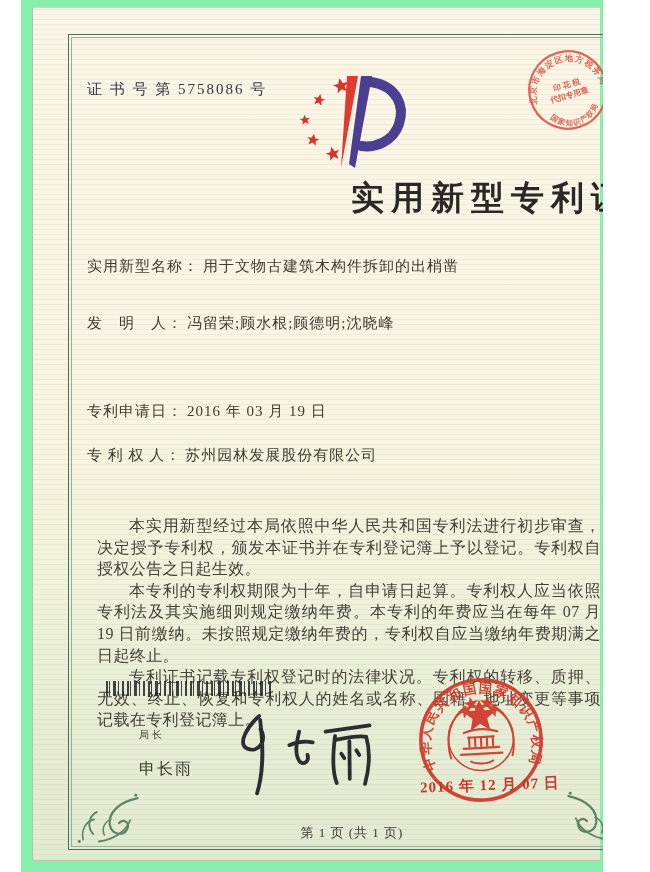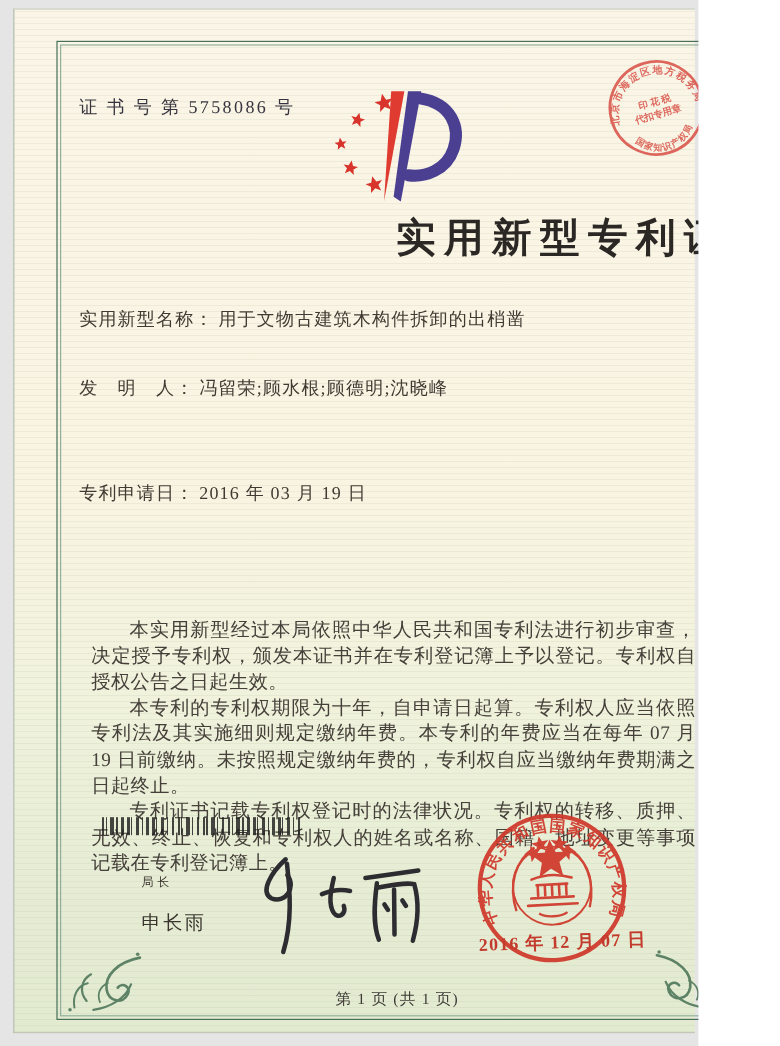--- a/index.html
+++ b/index.html
@@ -1,17 +1,17 @@
 <!DOCTYPE html>
 <html><head>
 <meta charset="utf-8">
 <style>
   html,body{margin:0;padding:0;background:#ffffff;}
-  .scan{position:relative;width:582px;height:872px;background:#e5e5e5;overflow:hidden;
-        font-family:"Liberation Serif","DejaVu Serif",serif;}
+  .scan{position:relative;width:582px;height:872px;background:#86efac;overflow:hidden;
+        font-family:"Liberation Serif","DejaVu Serif",serif;margin-left:21px;}
   
   .page{position:absolute;left:11px;top:7px;right:3px;bottom:11px;
         background:
           repeating-linear-gradient(0deg, rgba(126,158,118,0.10) 0 1px, rgba(255,255,255,0) 1px 5px),
           linear-gradient(180deg,#faf5e6 0%,#f9f4e2 48%,#f0f2dc 68%,#e5ecd3 88%,#e2ead0 100%);
         border-left:1px solid #b6c0ad;border-top:1px solid #cdd2c3;border-bottom:1px solid #c2c8b6;}
   
   .frame{position:absolute;left:47px;top:34px;width:566px;height:814px;
          border:1.6px solid #47705a;pointer-events:none;}
   .frame::before{content:"";position:absolute;inset:2px;border:1px solid #93af9b;}
@@ -112,20 +112,23 @@
 
   <div class="abs row" style="top:257px">
     <span class="lbl">实用新型名称：</span><span class="val">用于文物古建筑木构件拆卸的出梢凿</span>
   </div>
   <div class="abs row" style="top:314px">
     <span class="lbl">发　明　人：</span><span class="val">冯留荣;顾水根;顾德明;沈晓峰</span>
   </div>
   <div class="abs row" style="top:402px">
     <span class="lbl">专利申请日：</span><span class="val">2016 年 03 月 19 日</span>
   </div>
+  <div class="abs row" style="top:446px">
+    <span class="lbl">专 利 权 人：</span><span class="val">苏州园林发展股份有限公司</span>
+  </div>
 
   <div class="abs body-block">
     <p>本实用新型经过本局依照中华人民共和国专利法进行初步审查，决定授予专利权，颁发本证书并在专利登记簿上予以登记。专利权自授权公告之日起生效。</p>
     <p>本专利的专利权期限为十年，自申请日起算。专利权人应当依照专利法及其实施细则规定缴纳年费。本专利的年费应当在每年 07 月 19 日前缴纳。未按照规定缴纳年费的，专利权自应当缴纳年费期满之日起终止。</p>
     <p>专利证书记载专利权登记时的法律状况。专利权的转移、质押、无效、终止、恢复和专利权人的姓名或名称、国籍、地址变更等事项记载在专利登记簿上。</p>
   </div>
 
   <div class="abs barcode"></div>
 
   <div class="abs director-title">局长</div>

